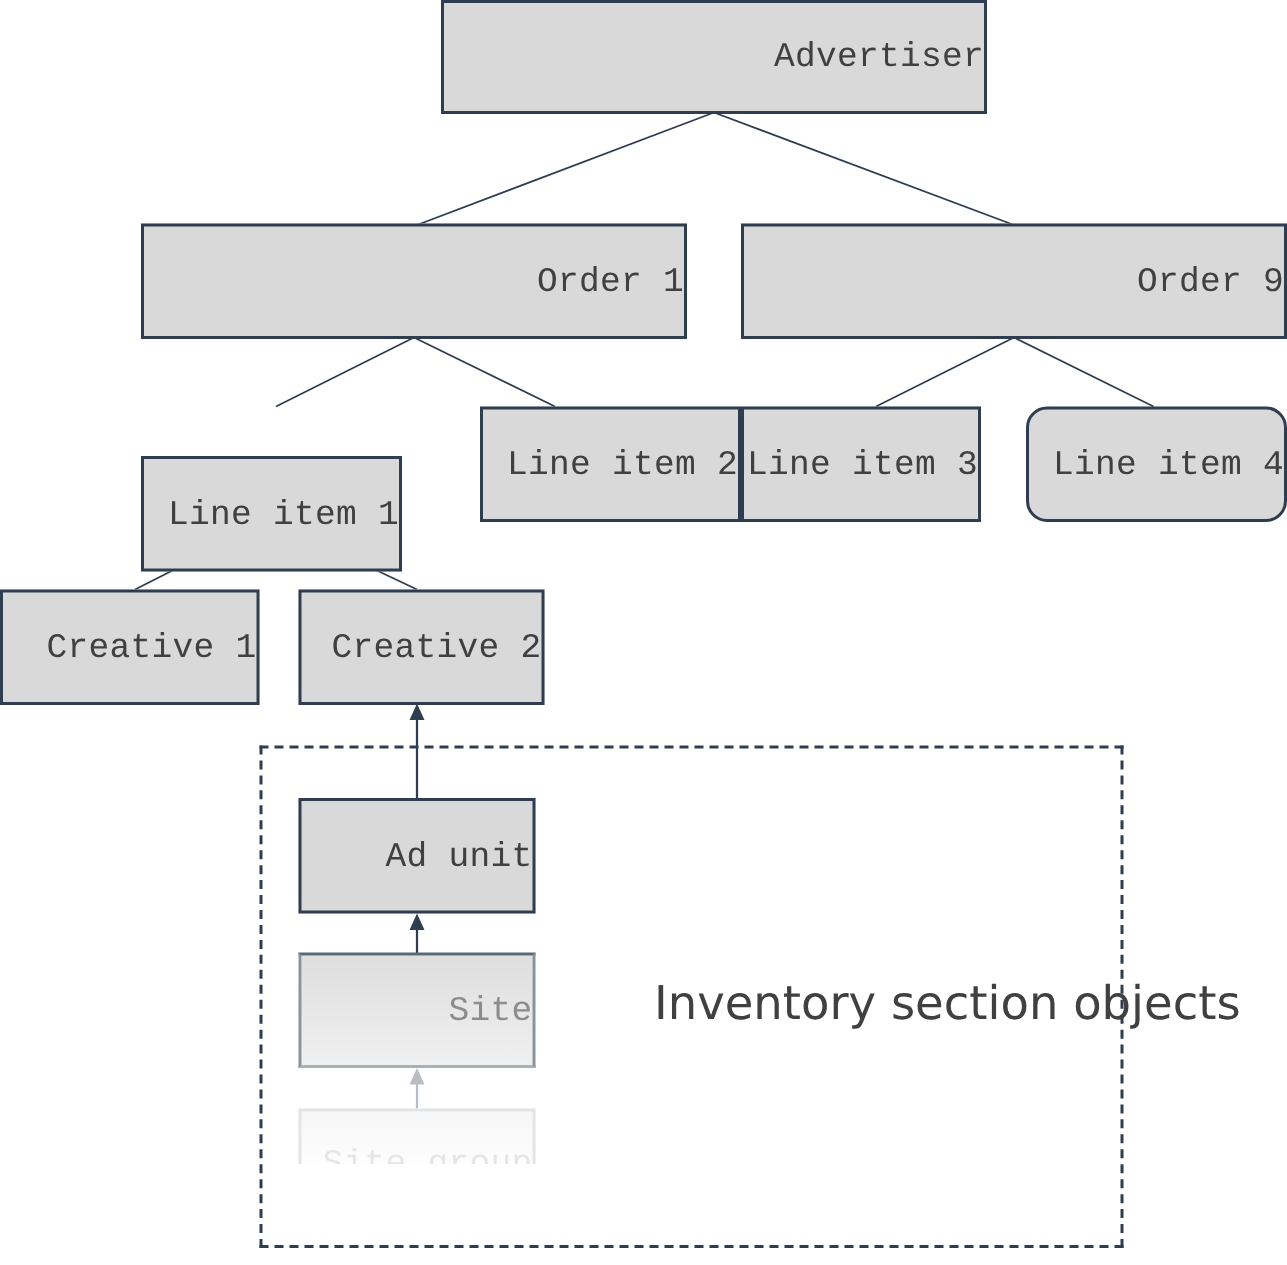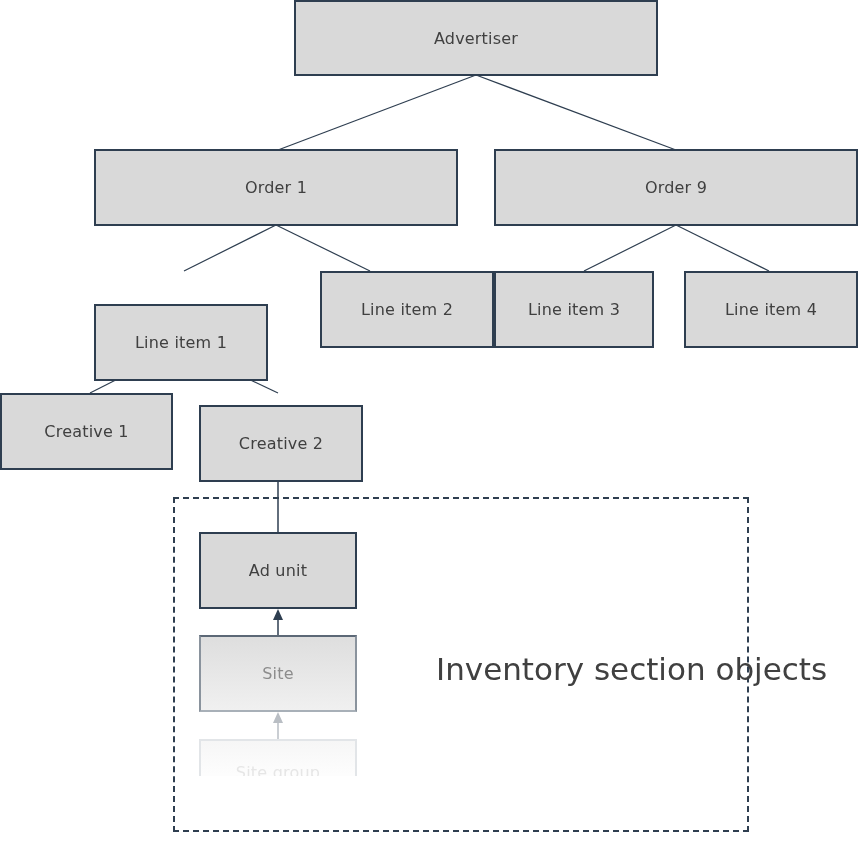--- a/index.html
+++ b/index.html
@@ -1,21 +1,21 @@
 <!DOCTYPE html>
 <html><head>
   <meta charset="utf-8">
   <style>
     html, body { margin: 0; padding: 0; background: #ffffff; }
     body { width: 858px; height: 843px; position: relative; overflow: hidden;
            font-family: "DejaVu Sans", "Liberation Sans", sans-serif; }
     svg.links { position: absolute; left: 0; top: 0; width: 858px; height: 843px; }
     .node { position: absolute; box-sizing: border-box; background: #d9d9d9;
-            border: 2px solid #2e3e50; display: flex; align-items: center; justify-content: center;
-            color: #404040; font-size: 16px; letter-spacing: 0.2px; white-space: nowrap; }
+            border: 2px solid #2e3e50; display: flex; align-items: center; justify-content: flex-end;
+            color: #404040; font-size: 23px; letter-spacing: 0.2px; white-space: nowrap; font-family: Liberation Mono, monospace; }
     .node.site { background: linear-gradient(#dedede, #f0f0f0); border-color: #5c6876;
                  border-bottom-color: #a8b0b8; border-left-color: #8a939d; border-right-color: #8a939d;
                  color: #8c8c8c; }
     .node.sitegroup { background: linear-gradient(#f6f6f6, #ffffff); border: 2px solid #e2e5e8;
                       border-bottom: none; color: #e6e6e6; overflow: hidden; align-items: flex-start;
                       padding-top: 22px; }
     .fade { position: absolute; left: 190px; top: 776px; width: 180px; height: 20px;
             background: #ffffff; }
     .dashed { position: absolute; left: 173px; top: 497px; width: 576px; height: 335px;
               box-sizing: border-box; border: 2px dashed #2e3e50; }
@@ -65,28 +65,28 @@
 
 <div class="node" style="left:94px;top:271px;width:174px;height:77px;margin-top:33px;">
     <span>Line item 1</span>
   </div>
 <div class="node" style="left:284px;top:271px;width:174px;height:77px;margin-left:36px;">
     <span>Line item 2</span>
   </div>
 <div class="node" style="left:494px;top:271px;width:160px;height:77px;">
     <span>Line item 3</span>
   </div>
-<div class="node" style="left:684px;top:271px;width:174px;height:77px;">
+<div class="node" style="left:684px;top:271px;width:174px;height:77px;border-radius:14px;">
     <span>Line item 4</span>
   </div>
 
 <div class="node" style="left:0px;top:393px;width:173px;height:77px;">
     <span>Creative 1</span>
   </div>
-<div class="node" style="left:199px;top:393px;width:164px;height:77px;margin-top:12px;">
+<div class="node" style="left:199px;top:393px;width:164px;height:77px;">
     <span>Creative 2</span>
   </div>
 
 <div class="node" style="left:199px;top:532px;width:158px;height:77px;">
     <span>Ad unit</span>
   </div>
 
 <div class="node site" style="left:199px;top:635px;width:158px;height:77px;">
     <span>Site</span>
   </div>

